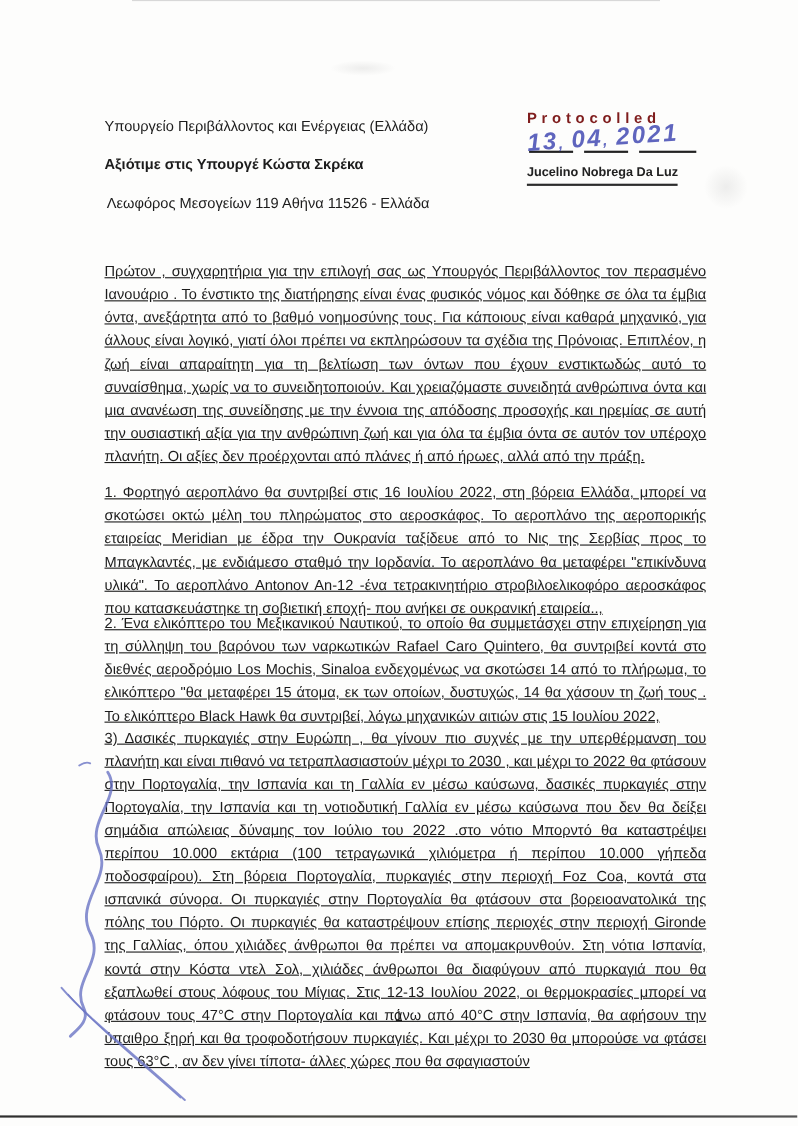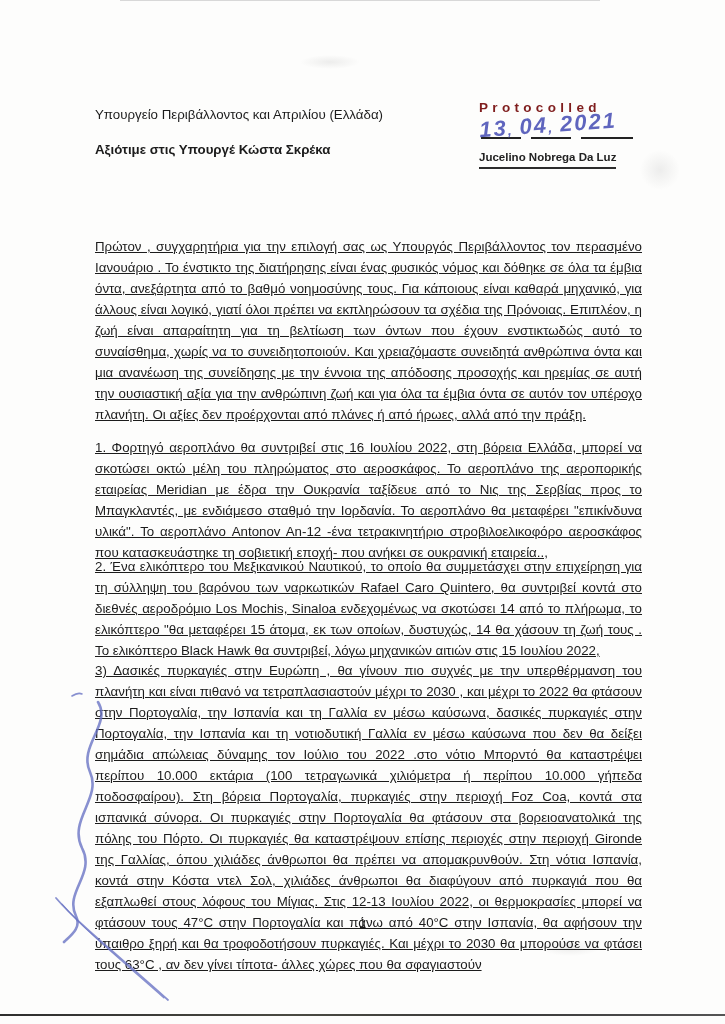--- a/index.html
+++ b/index.html
@@ -54,24 +54,25 @@
 <body>
 
 <div class="page">
 
   <div class="scan-edge-top"></div>
   <div class="scan-edge-bottom"></div>
   <div class="smudge" style="left:300px;top:55px;width:60px;height:14px;"></div>
   <div class="smudge" style="left:640px;top:150px;width:40px;height:40px;"></div>
   <div class="smudge" style="left:540px;top:940px;width:60px;height:16px;"></div>
 
-  <div class="tline" style="top:104px;">Υπουργείο Περιβάλλοντος και Απριλίου (Ελλάδα)</div>
+  <div class="tline" style="top:104px;">Υπουργείο Περιβάλλοντος και Ενέργειας (Ελλάδα)</div>
 
   <div class="tline bold" style="top:139px;">Αξιότιμε στις Υπουργέ Κώστα Σκρέκα</div>
 
+  <div class="tline" style="top:174px;left:97px;">Λεωφόρος Μεσογείων 119 Αθήνα 11526 - Ελλάδα</div>
 
 
   <div class="stamp">
     <div class="stamp-title">Protocolled</div>
     <div class="stamp-dateline">
       <div class="stamp-underscores">
         <span class="u1"></span>
           <span class="u2"></span>
           <span class="u3"></span>
       </div>

